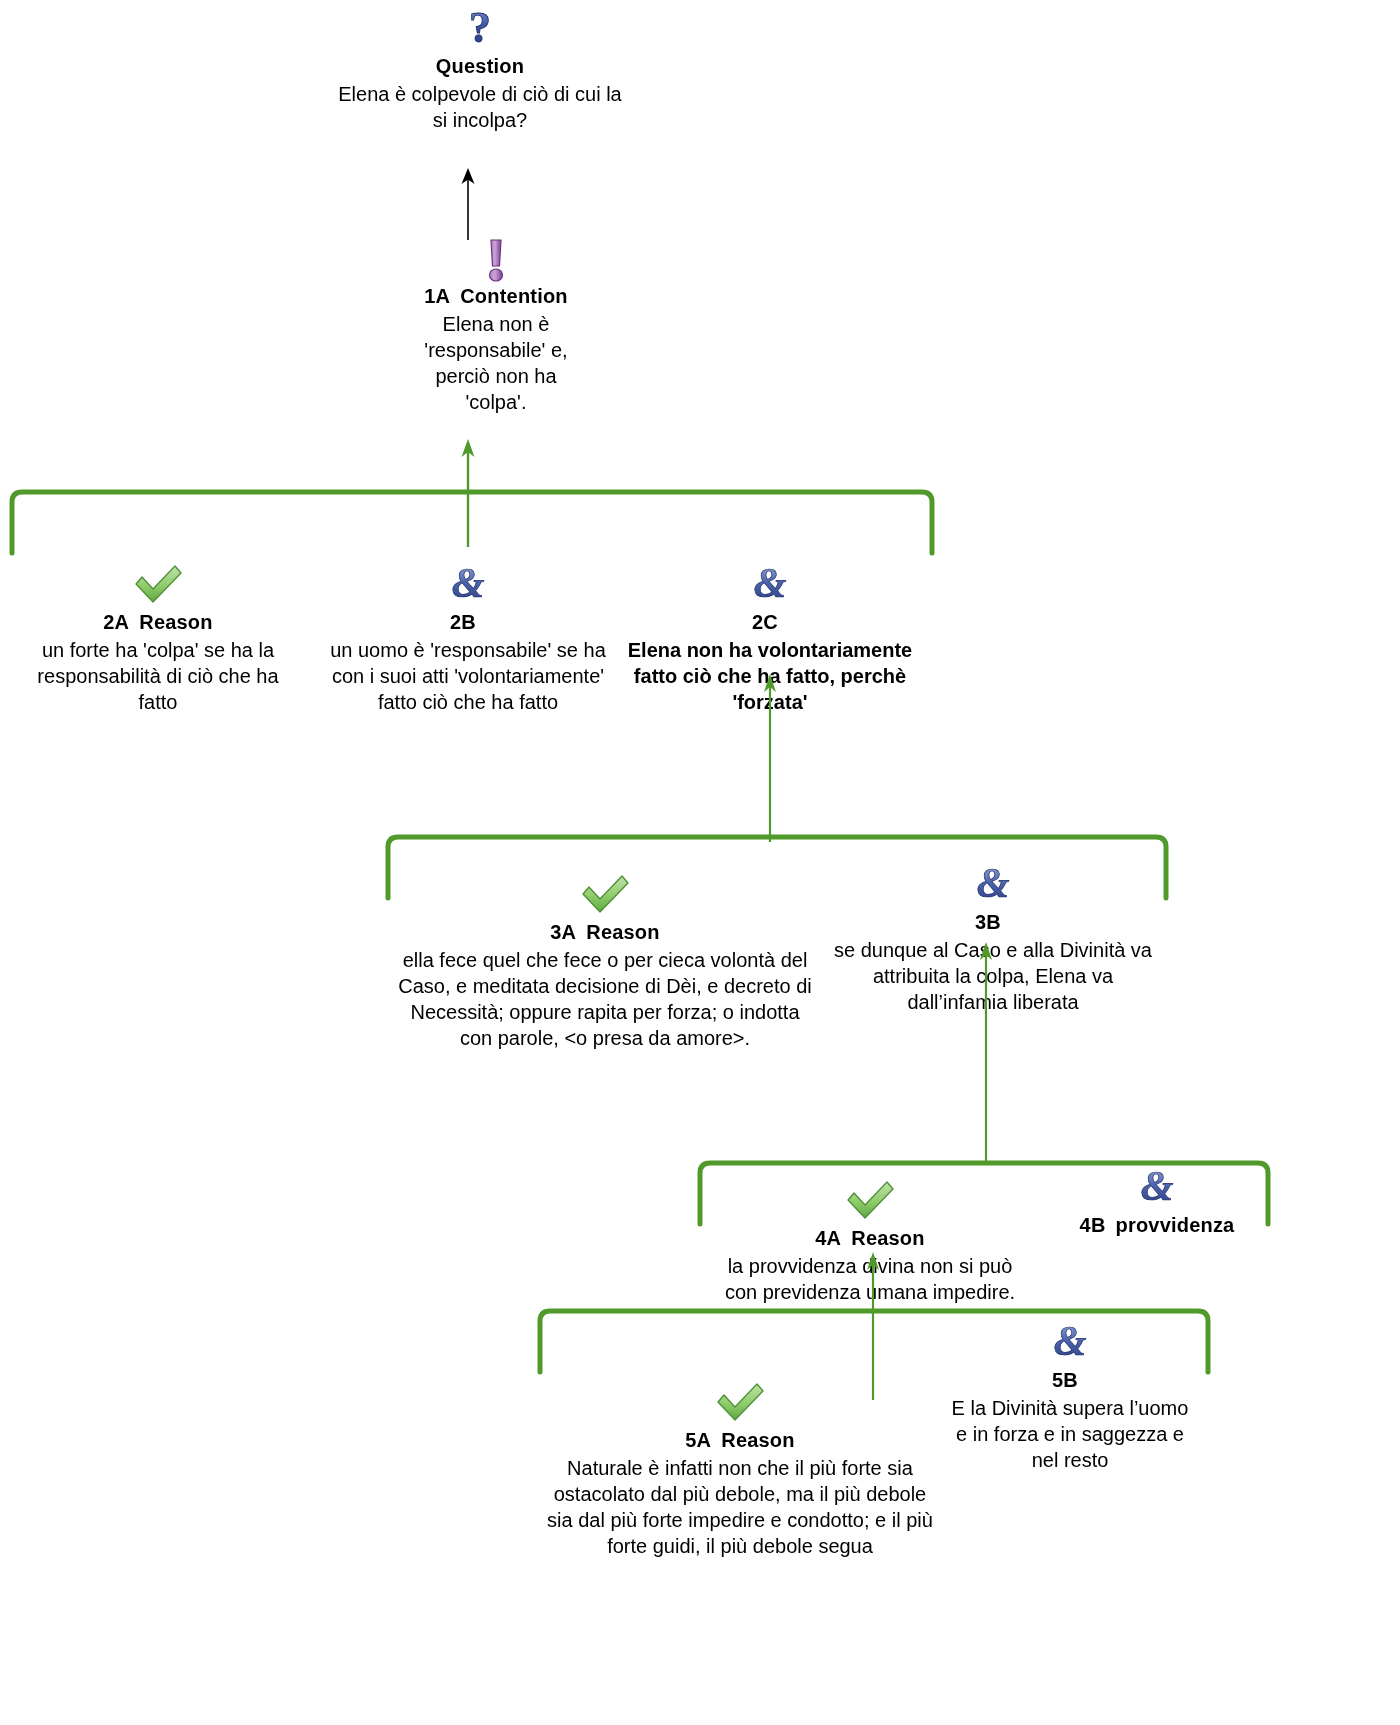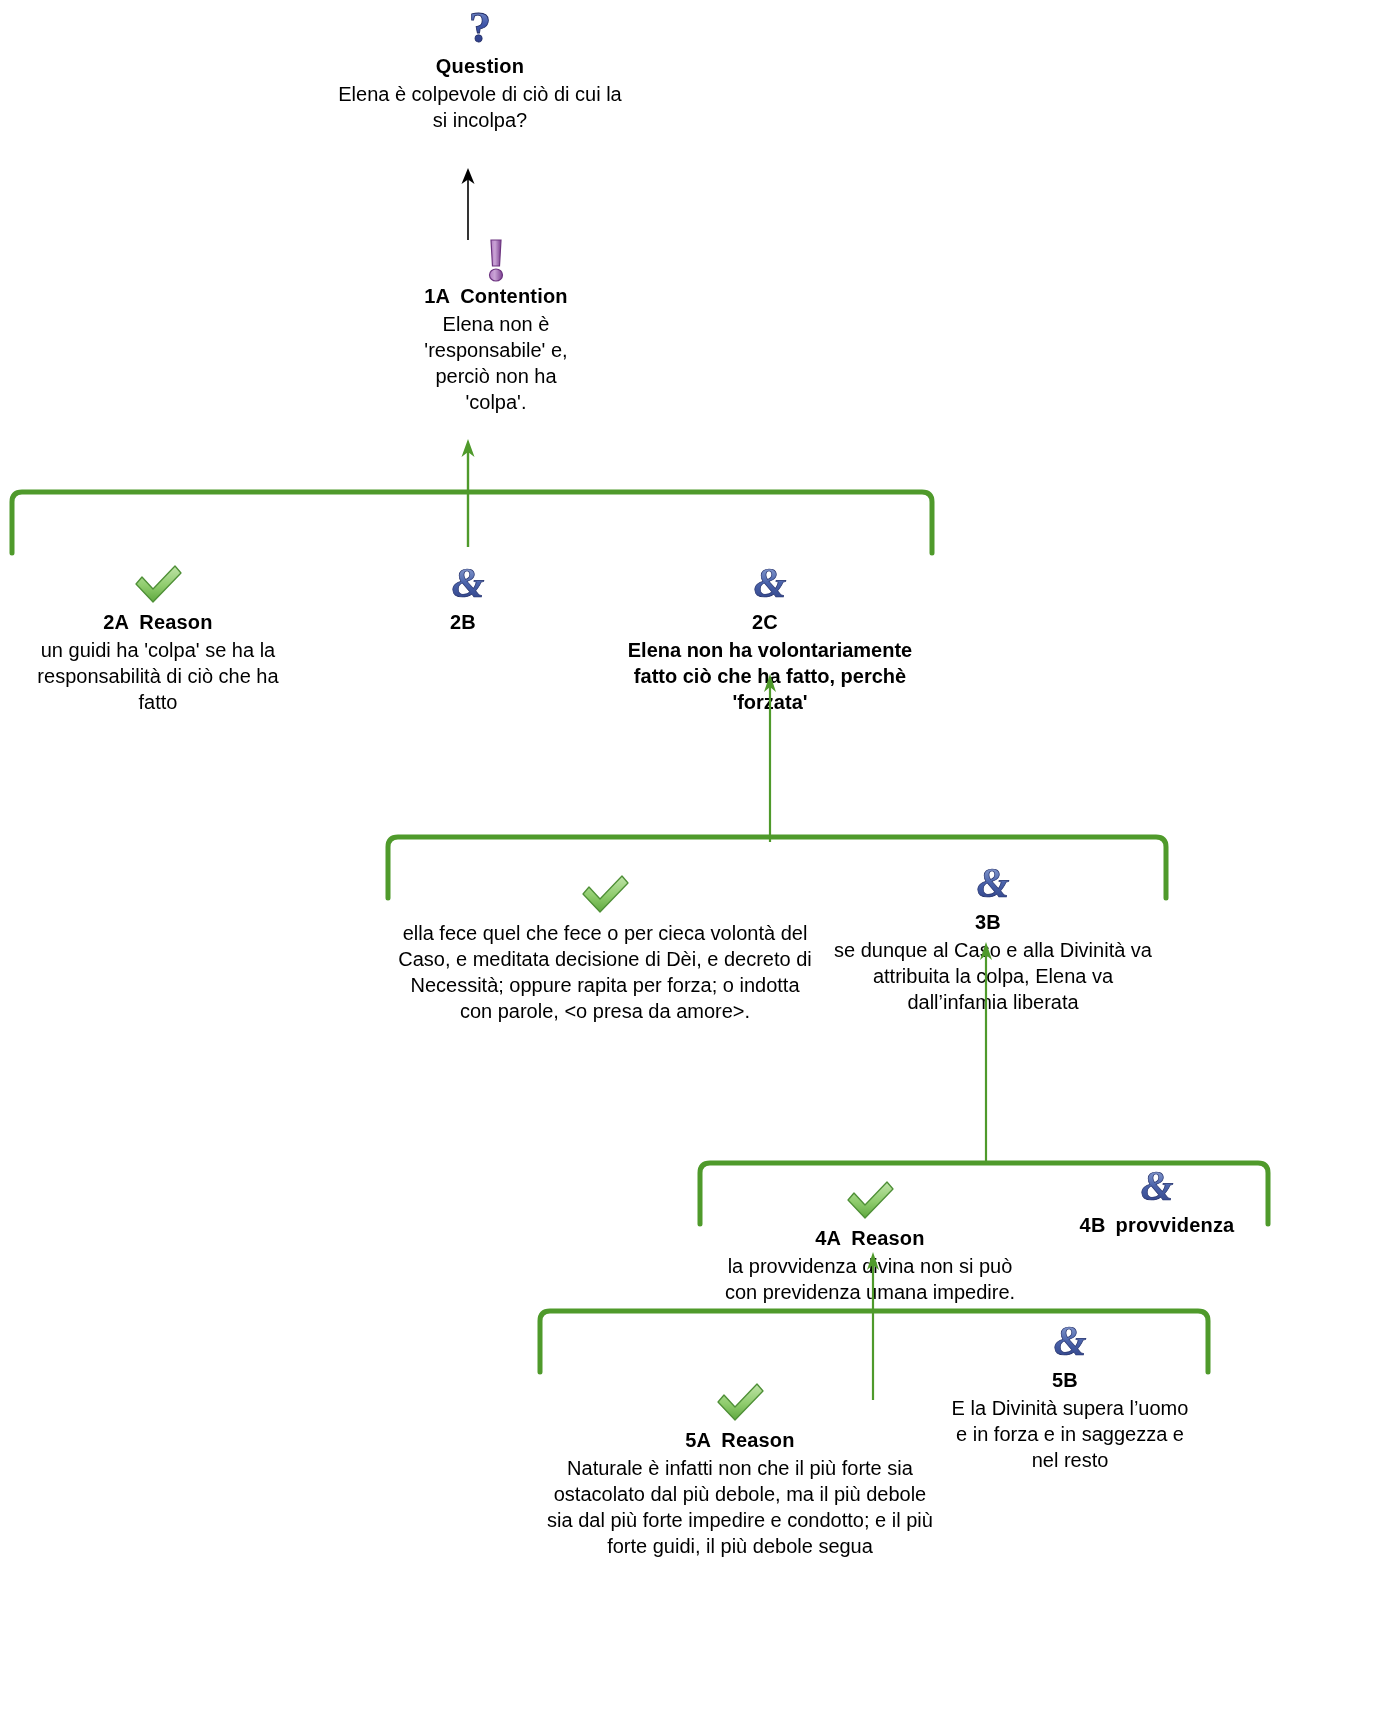--- a/index.html
+++ b/index.html
@@ -123,39 +123,40 @@
             <stop offset="55%" stop-color="#8fcc6d"></stop>
             <stop offset="100%" stop-color="#5fa83f"></stop>
           </linearGradient>
         </defs>
         <path d="M6 22 L12 15 L23 27 L45 4 L51 11 L23 40 Z" fill="url(#ckgrad2a)" stroke="#4e8f36" stroke-width="1.3" stroke-linejoin="round"></path>
       </svg>
     </span>
     <div class="node-head">
       <span class="idx">2A</span><span class="ttl">Reason</span>
     </div>
-    <div class="node-body" style="padding:0 10px;">un guidi ha 'colpa' se ha la responsabilità di ciò che ha fatto</div>
+    <div class="node-body" style="padding:0 10px;">un forte ha 'colpa' se ha la responsabilità di ciò che ha fatto</div>
   </div>
 
   <div class="node" style="left:320px; top:562px; width:296px;">
     <span class="node-icon">
       <svg width="42" height="44" viewBox="0 0 42 44">
         <defs>
           <linearGradient id="ampgrad2b" x1="0" y1="0" x2="0" y2="1">
             <stop offset="0%" stop-color="#9fb2dd"></stop>
             <stop offset="50%" stop-color="#4a63ab"></stop>
             <stop offset="100%" stop-color="#2b3c80"></stop>
           </linearGradient>
         </defs>
         <text x="21" y="35" text-anchor="middle" font-family="Liberation Serif, serif" font-size="42" font-weight="bold" font-style="italic" fill="url(#ampgrad2b)" stroke="#26336e" stroke-width="0.7">&amp;</text>
       </svg>
     </span>
     <div class="node-head">
       <span class="idx">2B</span>
     </div>
+    <div class="node-body" style="padding:0 6px;">un uomo è 'responsabile' se ha con i suoi atti 'volontariamente' fatto ciò che ha fatto</div>
   </div>
 
   <div class="node" style="left:612px; top:562px; width:316px;">
     <span class="node-icon">
       <svg width="42" height="44" viewBox="0 0 42 44">
         <defs>
           <linearGradient id="ampgrad2c" x1="0" y1="0" x2="0" y2="1">
             <stop offset="0%" stop-color="#9fb2dd"></stop>
             <stop offset="50%" stop-color="#4a63ab"></stop>
             <stop offset="100%" stop-color="#2b3c80"></stop>
@@ -189,20 +190,23 @@
         <defs>
           <linearGradient id="ckgrad3a" x1="0" y1="0" x2="0" y2="1">
             <stop offset="0%" stop-color="#bfe3a8"></stop>
             <stop offset="55%" stop-color="#8fcc6d"></stop>
             <stop offset="100%" stop-color="#5fa83f"></stop>
           </linearGradient>
         </defs>
         <path d="M6 22 L12 15 L23 27 L45 4 L51 11 L23 40 Z" fill="url(#ckgrad3a)" stroke="#4e8f36" stroke-width="1.3" stroke-linejoin="round"></path>
       </svg>
     </span>
+    <div class="node-head">
+      <span class="idx">3A</span><span class="ttl">Reason</span>
+    </div>
     <div class="node-body" style="padding:0 8px;">ella fece quel che fece o per cieca volontà del Caso, e meditata decisione di Dèi, e decreto di Necessità; oppure rapita per forza; o indotta con parole, &lt;o presa da amore&gt;.</div>
   </div>
 
   <div class="node" style="left:828px; top:862px; width:330px;">
     <span class="node-icon">
       <svg width="42" height="44" viewBox="0 0 42 44">
         <defs>
           <linearGradient id="ampgrad3b" x1="0" y1="0" x2="0" y2="1">
             <stop offset="0%" stop-color="#9fb2dd"></stop>
             <stop offset="50%" stop-color="#4a63ab"></stop>

